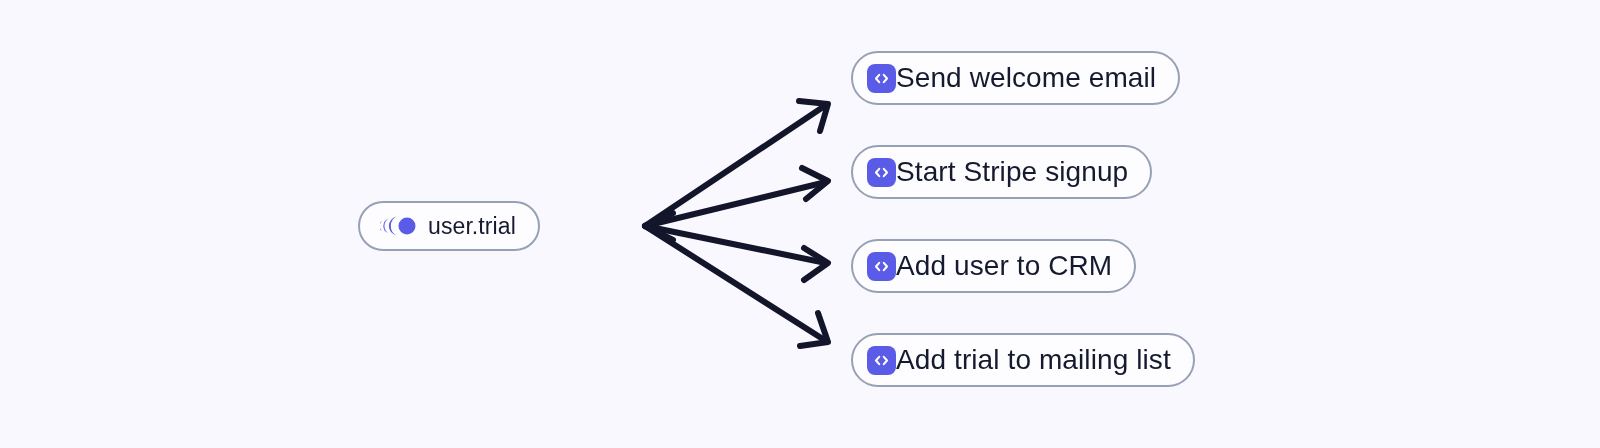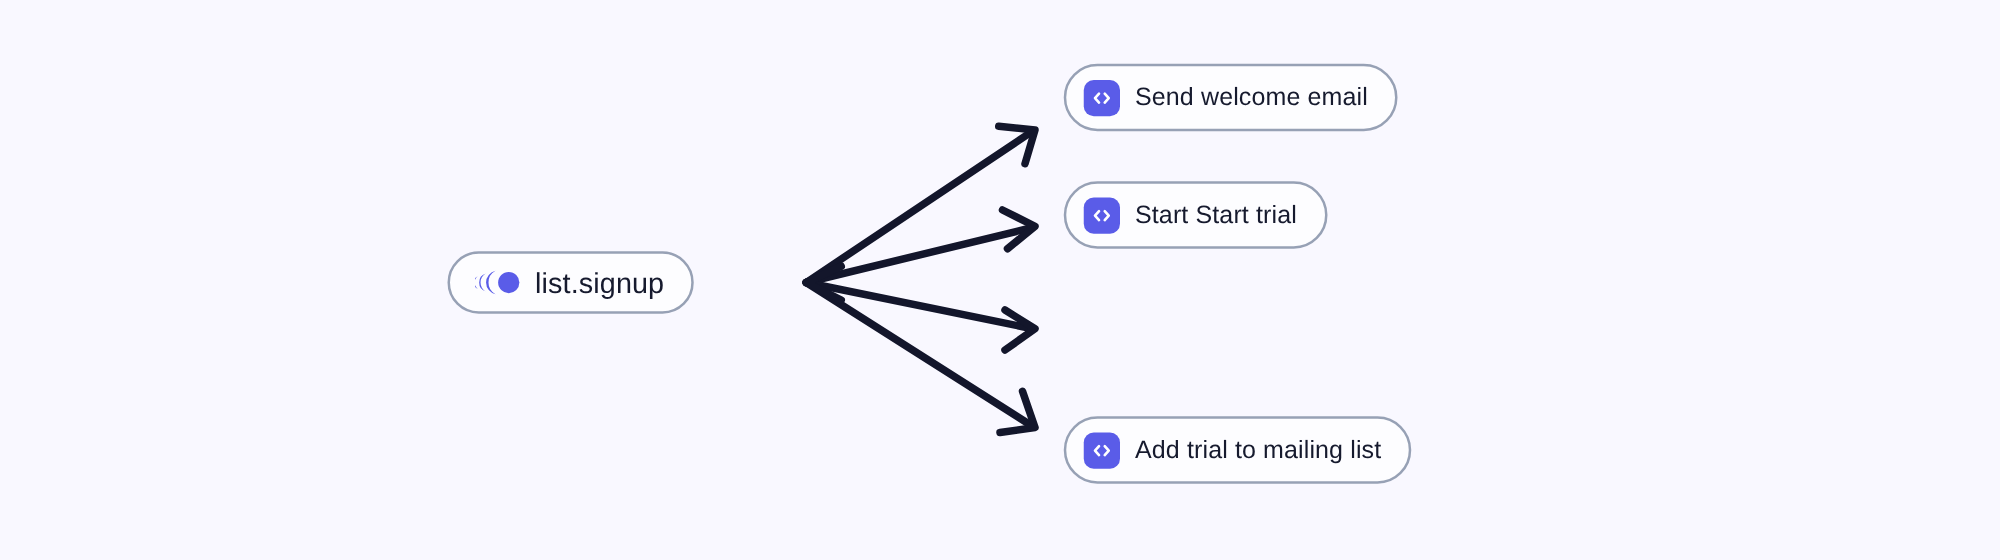--- a/index.html
+++ b/index.html
@@ -66,22 +66,21 @@
     height: 22px;
     flex: none;
   }
 
   
   .action-node {
     height: 54px;
     padding: 0 22px 0 14px;
   }
   .action-node .node-label {
-    font-size: 20px;
-    margin-left: 12px;
+    font-size: 28px;
   }
 
   .code-icon {
     display: flex;
     align-items: center;
     justify-content: center;
     width: 29px;
     height: 29px;
     flex: none;
     border-radius: 8px;
@@ -124,21 +123,21 @@
 
         <circle cx="27" cy="11" r="8.5" fill="#5a5ce8"></circle>
 
         <path d="M 16.5 1.6 A 9.6 9.6 0 0 0 16.5 20.4 A 10.6 10.6 0 0 1 16.5 1.6 Z" fill="#5a5ce8"></path>
 
         <path d="M 8.5 3.8 A 7.6 7.6 0 0 0 8.5 18.2 A 8.4 8.4 0 0 1 8.5 3.8 Z" fill="#5a5ce8"></path>
 
         <path d="M 2.2 6.0 A 5.5 5.5 0 0 0 2.2 16.0 A 6.2 6.2 0 0 1 2.2 6.0 Z" fill="#5a5ce8"></path>
       </svg>
     </span>
-    <span class="node-label">list.signup</span>
+    <span class="node-label">user.trial</span>
   </div>
 
   <div class="node action-node act-0">
     <span class="code-icon">
       <svg width="19" height="19" viewBox="0 0 20 20" aria-hidden="true">
         <g fill="none" stroke="#ffffff" stroke-width="2.2" stroke-linecap="round" stroke-linejoin="round">
           <path d="M 7.6 6.2 L 4.2 10 L 7.6 13.8"></path>
           <path d="M 12.4 6.2 L 15.8 10 L 12.4 13.8"></path>
         </g>
       </svg>
@@ -148,23 +147,34 @@
 
   <div class="node action-node act-1">
     <span class="code-icon">
       <svg width="19" height="19" viewBox="0 0 20 20" aria-hidden="true">
         <g fill="none" stroke="#ffffff" stroke-width="2.2" stroke-linecap="round" stroke-linejoin="round">
           <path d="M 7.6 6.2 L 4.2 10 L 7.6 13.8"></path>
           <path d="M 12.4 6.2 L 15.8 10 L 12.4 13.8"></path>
         </g>
       </svg>
     </span>
-    <span class="node-label">Start Start trial</span>
+    <span class="node-label">Start Stripe signup</span>
   </div>
 
+  <div class="node action-node act-2">
+    <span class="code-icon">
+      <svg width="19" height="19" viewBox="0 0 20 20" aria-hidden="true">
+        <g fill="none" stroke="#ffffff" stroke-width="2.2" stroke-linecap="round" stroke-linejoin="round">
+          <path d="M 7.6 6.2 L 4.2 10 L 7.6 13.8"></path>
+          <path d="M 12.4 6.2 L 15.8 10 L 12.4 13.8"></path>
+        </g>
+      </svg>
+    </span>
+    <span class="node-label">Add user to CRM</span>
+  </div>
 
   <div class="node action-node act-3">
     <span class="code-icon">
       <svg width="19" height="19" viewBox="0 0 20 20" aria-hidden="true">
         <g fill="none" stroke="#ffffff" stroke-width="2.2" stroke-linecap="round" stroke-linejoin="round">
           <path d="M 7.6 6.2 L 4.2 10 L 7.6 13.8"></path>
           <path d="M 12.4 6.2 L 15.8 10 L 12.4 13.8"></path>
         </g>
       </svg>
     </span>

